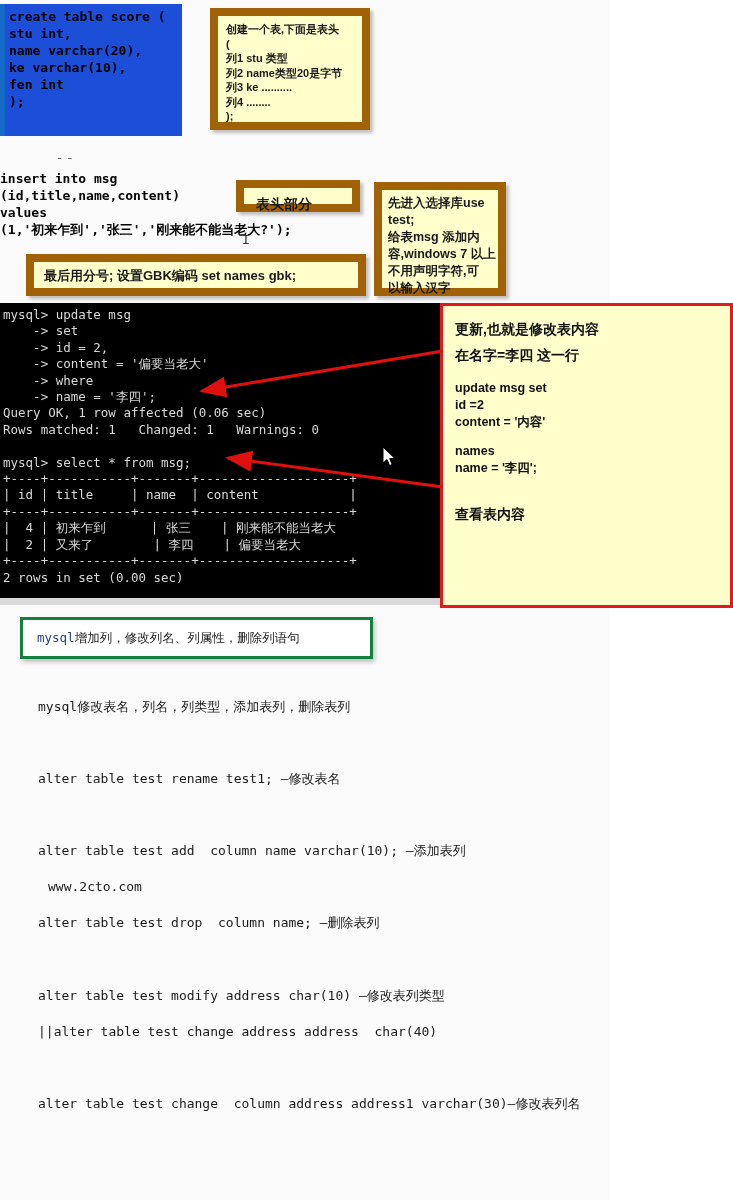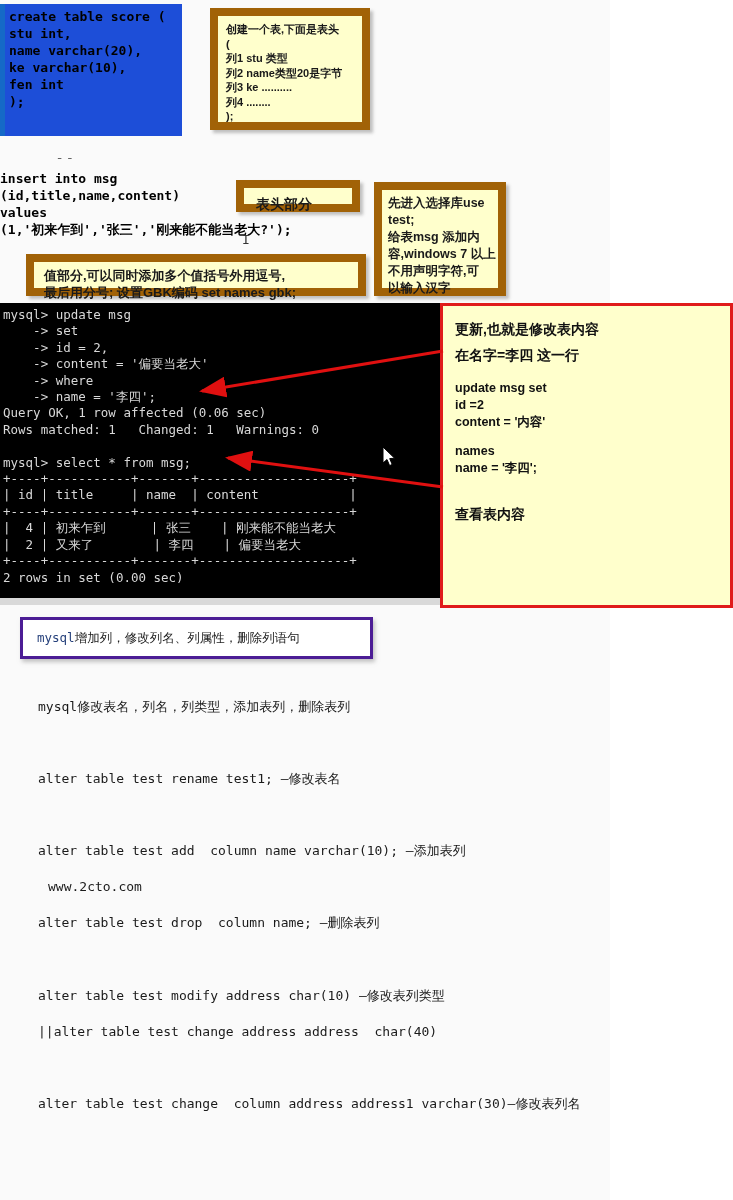--- a/index.html
+++ b/index.html
@@ -194,21 +194,21 @@
     width: 733px; height: 1200px;
     pointer-events: none;
   }
 
   
   #banner-alter {
     position: absolute;
     left: 20px; top: 617px;
     width: 353px; height: 42px;
     background: #ffffff;
-    border: 3px solid #4c1d95;
+    border: 3px solid #15803d;
     box-sizing: border-box;
     box-shadow: 2px 3px 4px rgba(140,140,140,0.5);
   }
   #banner-alter .btext {
     font-family: "DejaVu Sans Mono", monospace;
     font-size: 12.5px;
     line-height: 36px;
     padding-left: 14px;
     color: #222;
     white-space: pre;
@@ -257,21 +257,20 @@
   <div class="line">values</div>
   <div class="line">(1,'初来乍到','张三','刚来能不能当老大?');</div>
 </div>
 <div id="insert-caret">I</div>
 
 <div class="note" id="note-header">
   <div class="nline">表头部分</div>
 </div>
 
 <div class="note" id="note-values">
-  <div class="nline">值部分,可以同时添加多个值括号外用逗号,</div>
   <div class="nline">最后用分号; 设置GBK编码 set names gbk;</div>
 </div>
 
 <div class="note" id="note-use">
   <div class="nline">先进入选择库use</div>
   <div class="nline">test;</div>
   <div class="nline">给表msg 添加内</div>
   <div class="nline">容,windows 7 以上</div>
   <div class="nline">不用声明字符,可</div>
   <div class="nline">以输入汉字</div>

